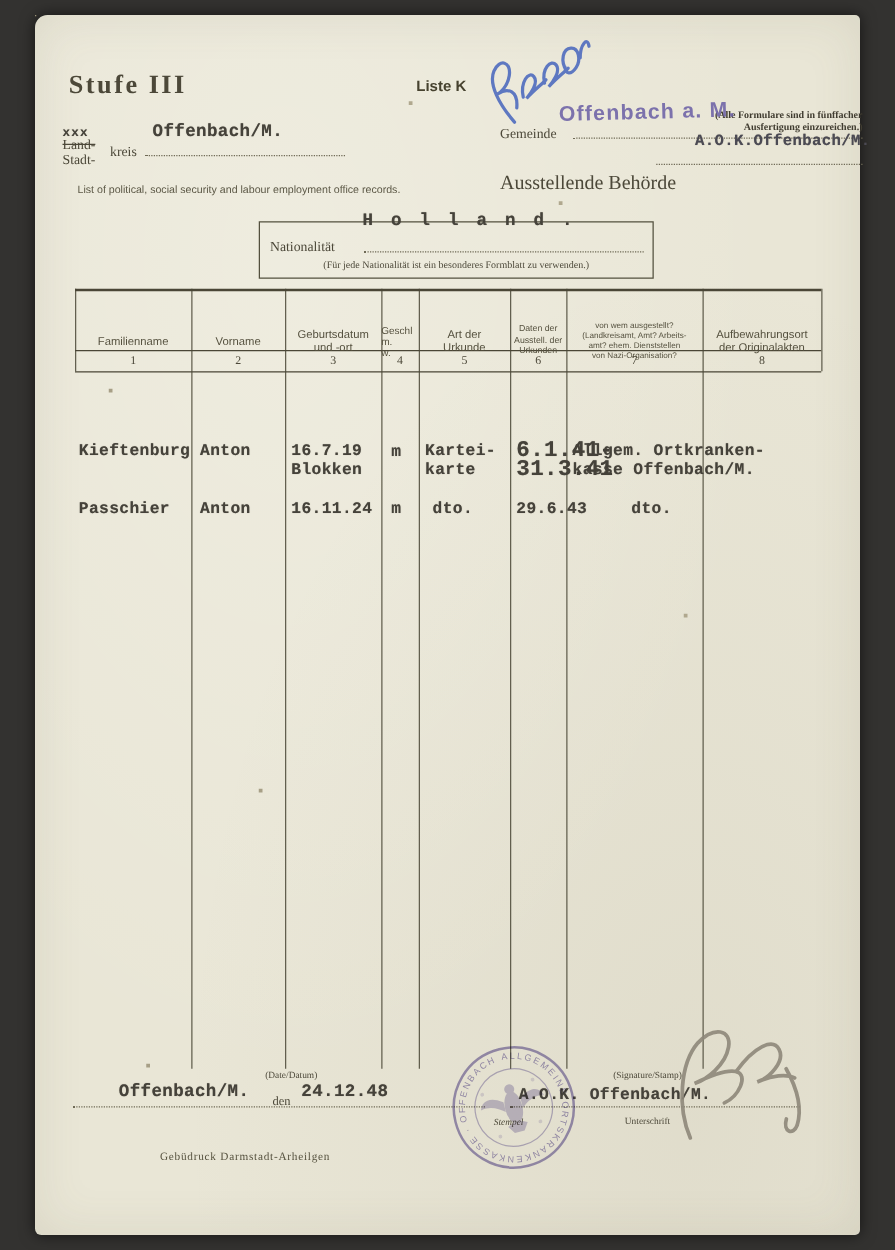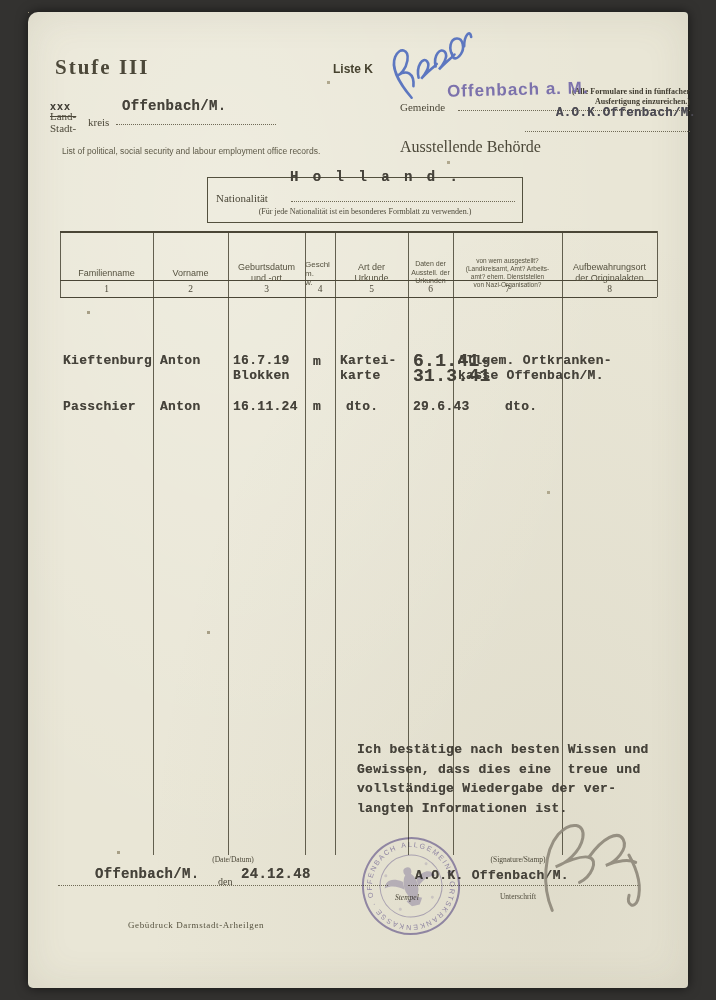--- a/index.html
+++ b/index.html
@@ -146,24 +146,20 @@
   <div>
     <div class="a typed ml" style="left:35px;  top:353px; font-size:13px;">Passchier</div>
     <div class="a typed ml" style="left:132px; top:353px; font-size:13px;">Anton</div>
     <div class="a typed ml" style="left:205px; top:353px; font-size:13px;">16.11.24</div>
     <div class="a typed ml" style="left:285px; top:353px; font-size:13px;">m</div>
     <div class="a typed ml" style="left:318px; top:353px; font-size:13px;">dto.</div>
     <div class="a typed ml" style="left:385px; top:353px; font-size:13px;">29.6.43</div>
     <div class="a typed ml" style="left:477px; top:353px; font-size:13px;">dto.</div>
   </div>
 
-  <div class="a typed ml" style="left:329px; top:694px; font-size:13px; line-height:19.5px;">Ich bestätige nach besten Wissen und
-Gewissen, dass dies eine  treue und
-vollständige Wiedergabe der ver-
-langten Informationen ist.</div>
 
   <div class="a print" style="left:150px; top:843px; width:110px; text-align:center; font-size:7.5px;">(Date/Datum)</div>
   <div class="a typed" style="left:67px; top:854px; font-size:14px;">Offenbach/M.</div>
   <div class="a print" style="left:190px; top:864px; font-size:10px;">den</div>
   <div class="a typed" style="left:213px; top:854px; font-size:14px;">24.12.48</div>
   <div class="a dots" style="left:30px; top:873px; width:330px;"></div>
   <div class="a print" style="left:367px; top:881px; font-size:7.5px; font-style:italic;">Stempel</div>
 
   <div class="a print" style="left:410px; top:843px; width:160px; text-align:center; font-size:7.5px;">(Signature/Stamp)</div>
   <div class="a typed" style="left:387px; top:856px; font-size:13px;">A.O.K. Offenbach/M.</div>

